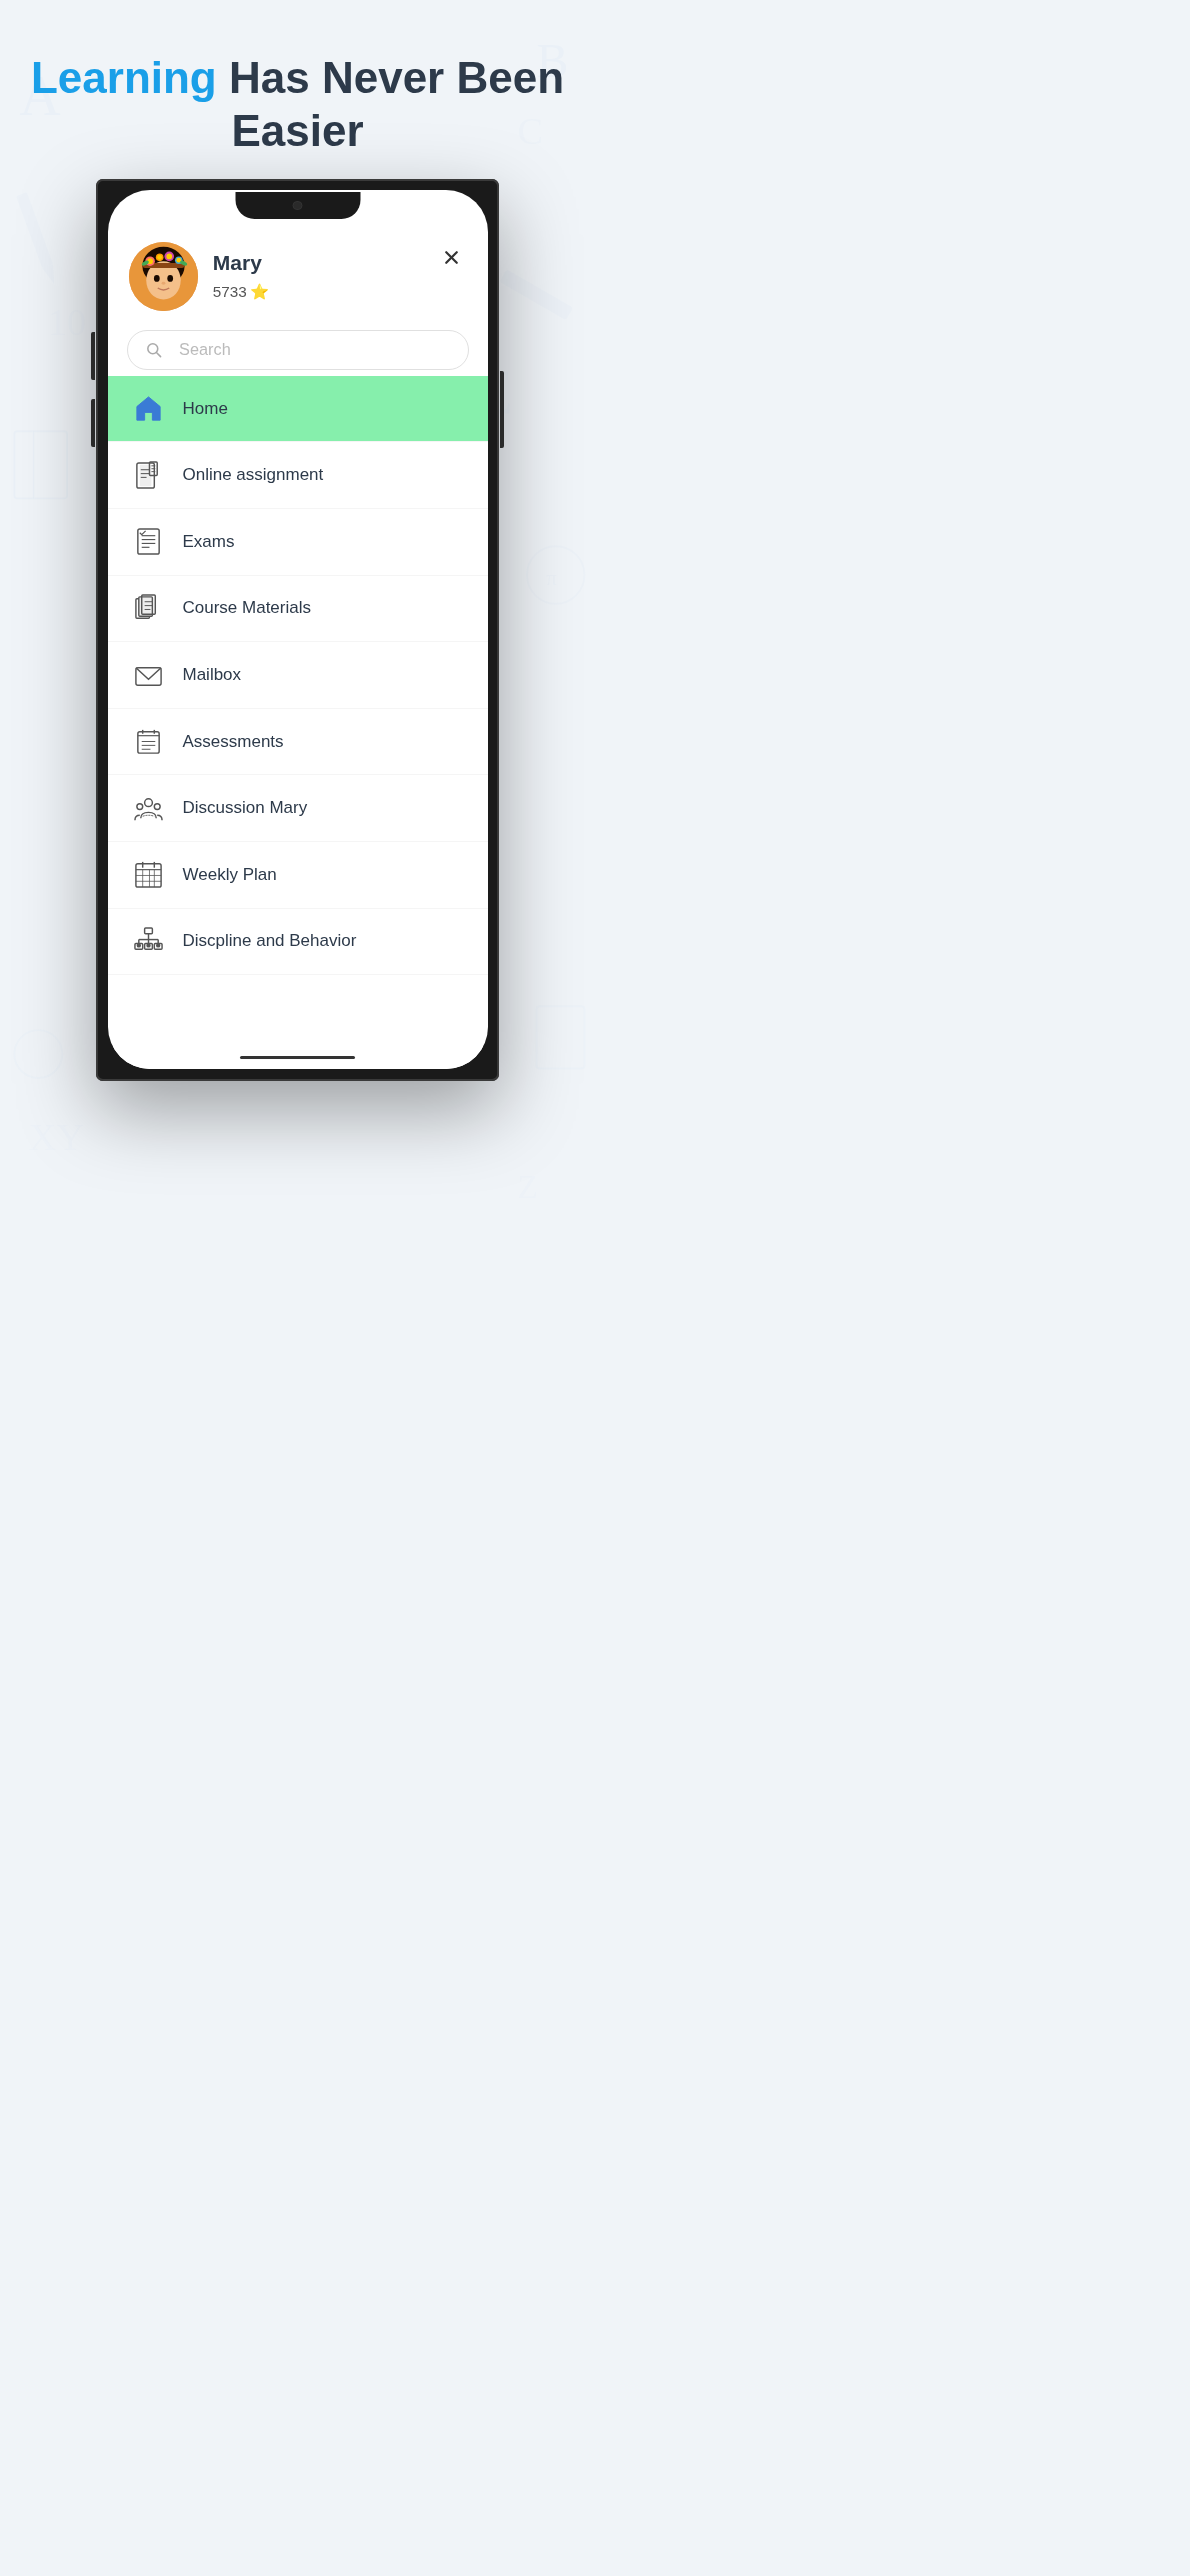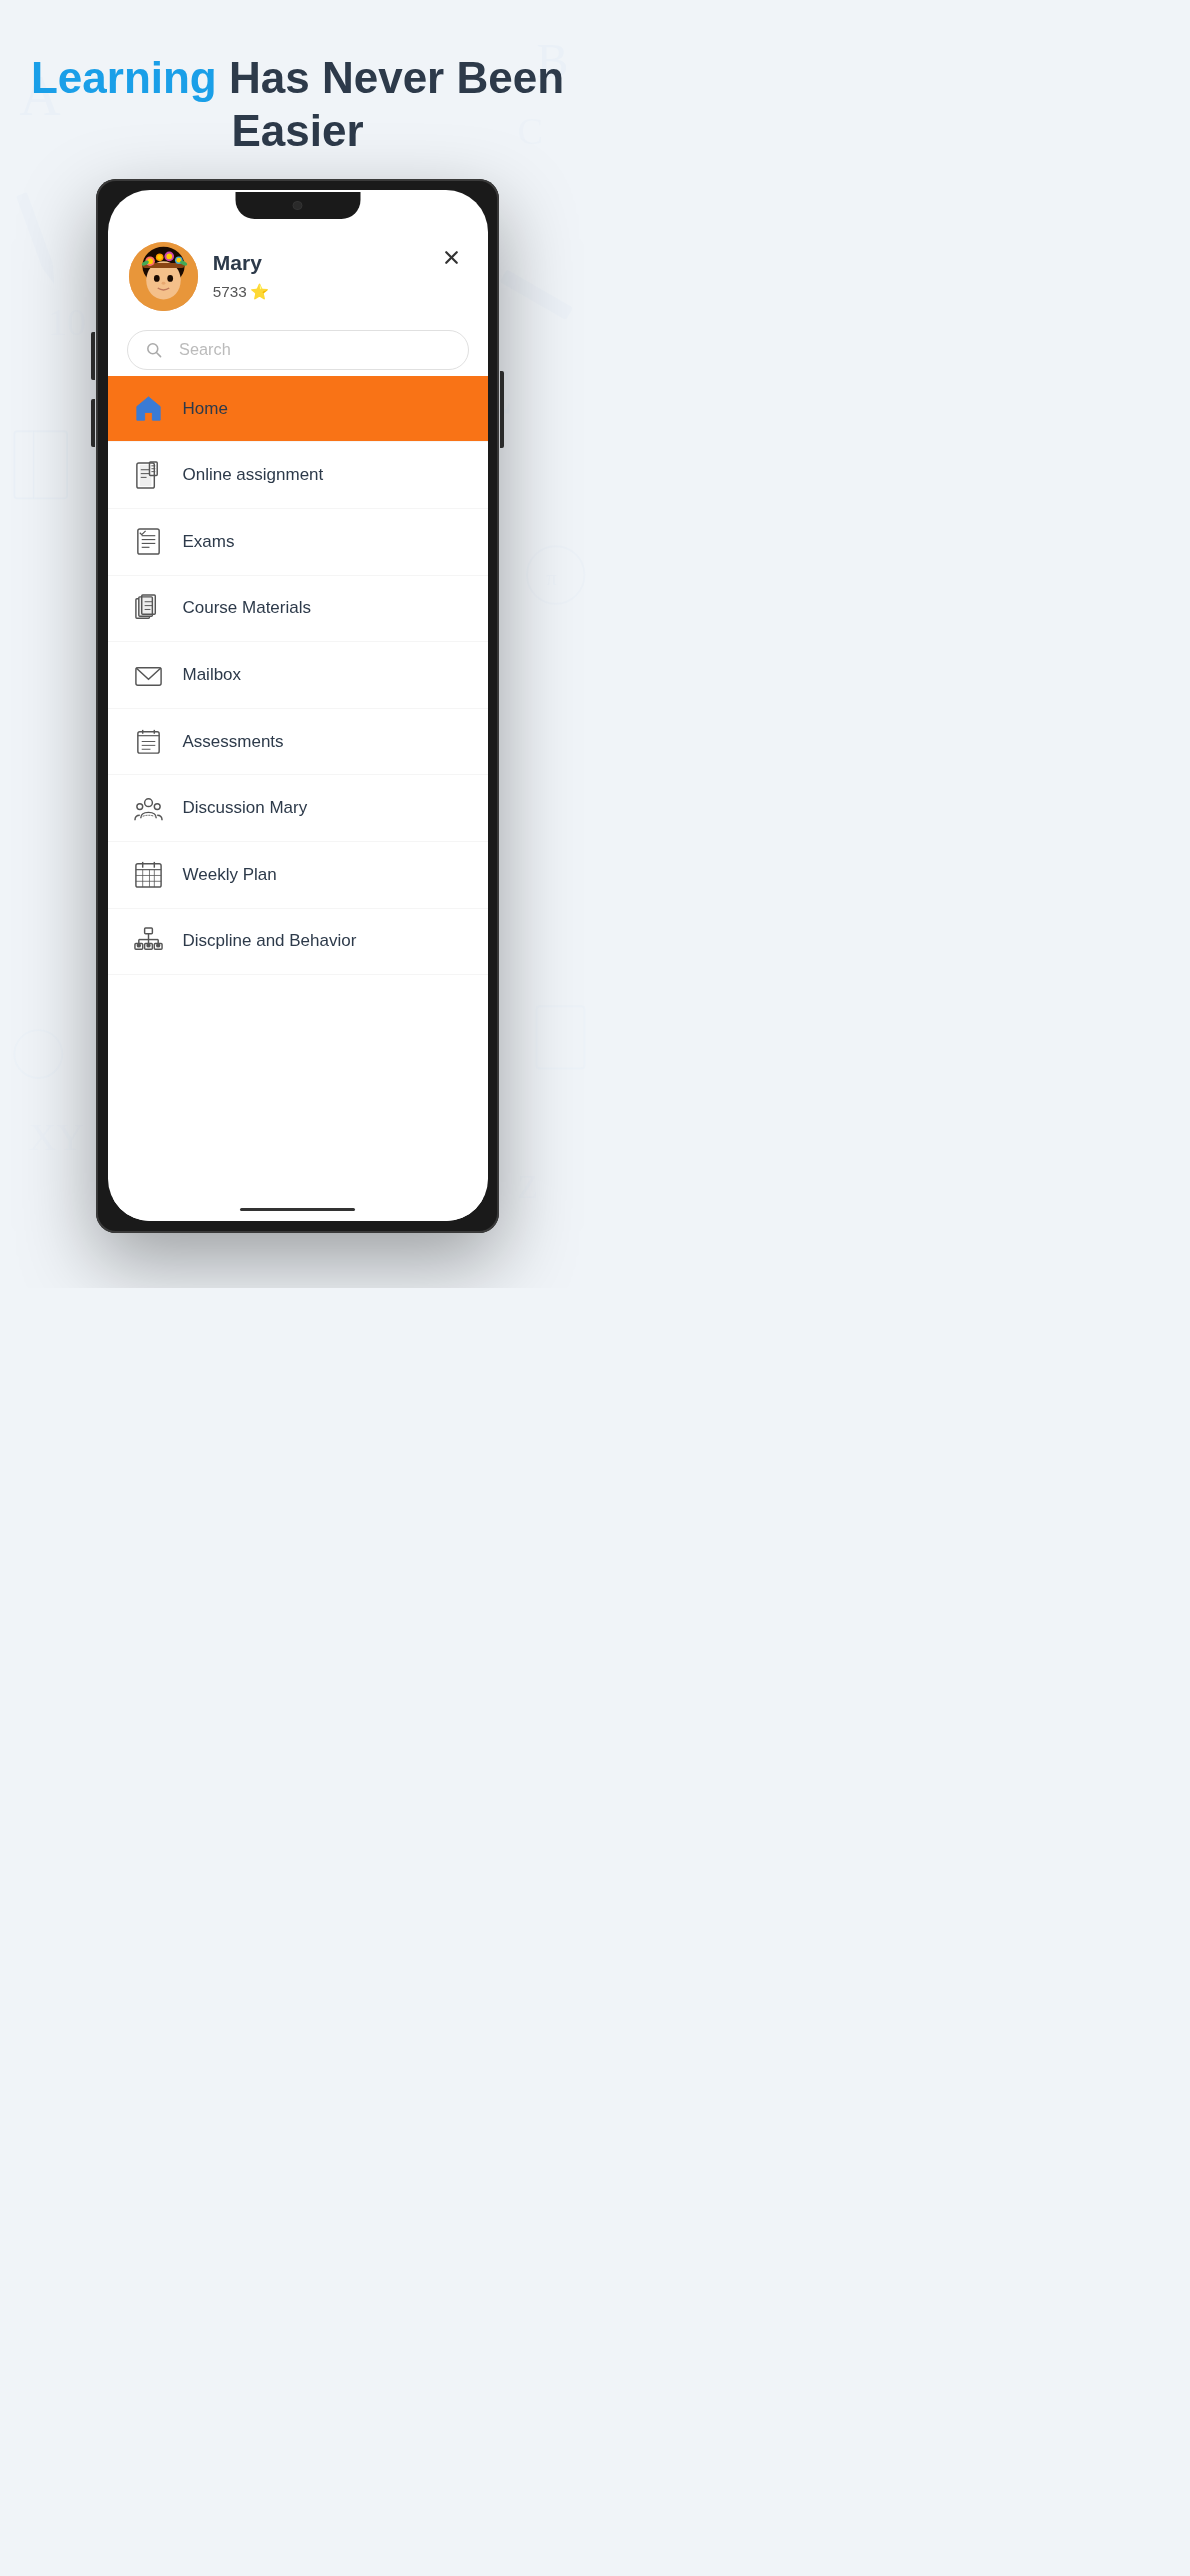--- a/index.html
+++ b/index.html
@@ -51,23 +51,23 @@
       color: #2d3a4a;
       font-size: 44px;
       font-weight: 600;
     }
 
     
     .phone-frame {
       position: relative;
       z-index: 1;
       width: 403px;
-      height: 1054px; 
+      height: 902px; 
       background: #1a1a1a;
-      border-radius: 20px;
+      border-radius: 7px;
       padding: 11.5px;
       box-shadow: 0 29px 77px rgba(0,0,0,0.35), inset 0 0 0 1.9px #3a3a3a;
     }
 
     
     .notch {
       position: absolute;
       top: 13.4px;
       left: 50%;
       transform: translateX(-50%);
@@ -240,21 +240,21 @@
     .menu-item {
       display: flex;
       align-items: center;
       padding: 15.3px 23px;
       gap: 17px;
       cursor: pointer;
       border-bottom: 1px solid #f5f5f5;
     }
 
     .menu-item:first-child {
-      background: #f97316;
+      background: #86efac;
     }
 
     .menu-icon {
       width: 35px;
       height: 35px;
       display: flex;
       align-items: center;
       justify-content: center;
       flex-shrink: 0;
     }

